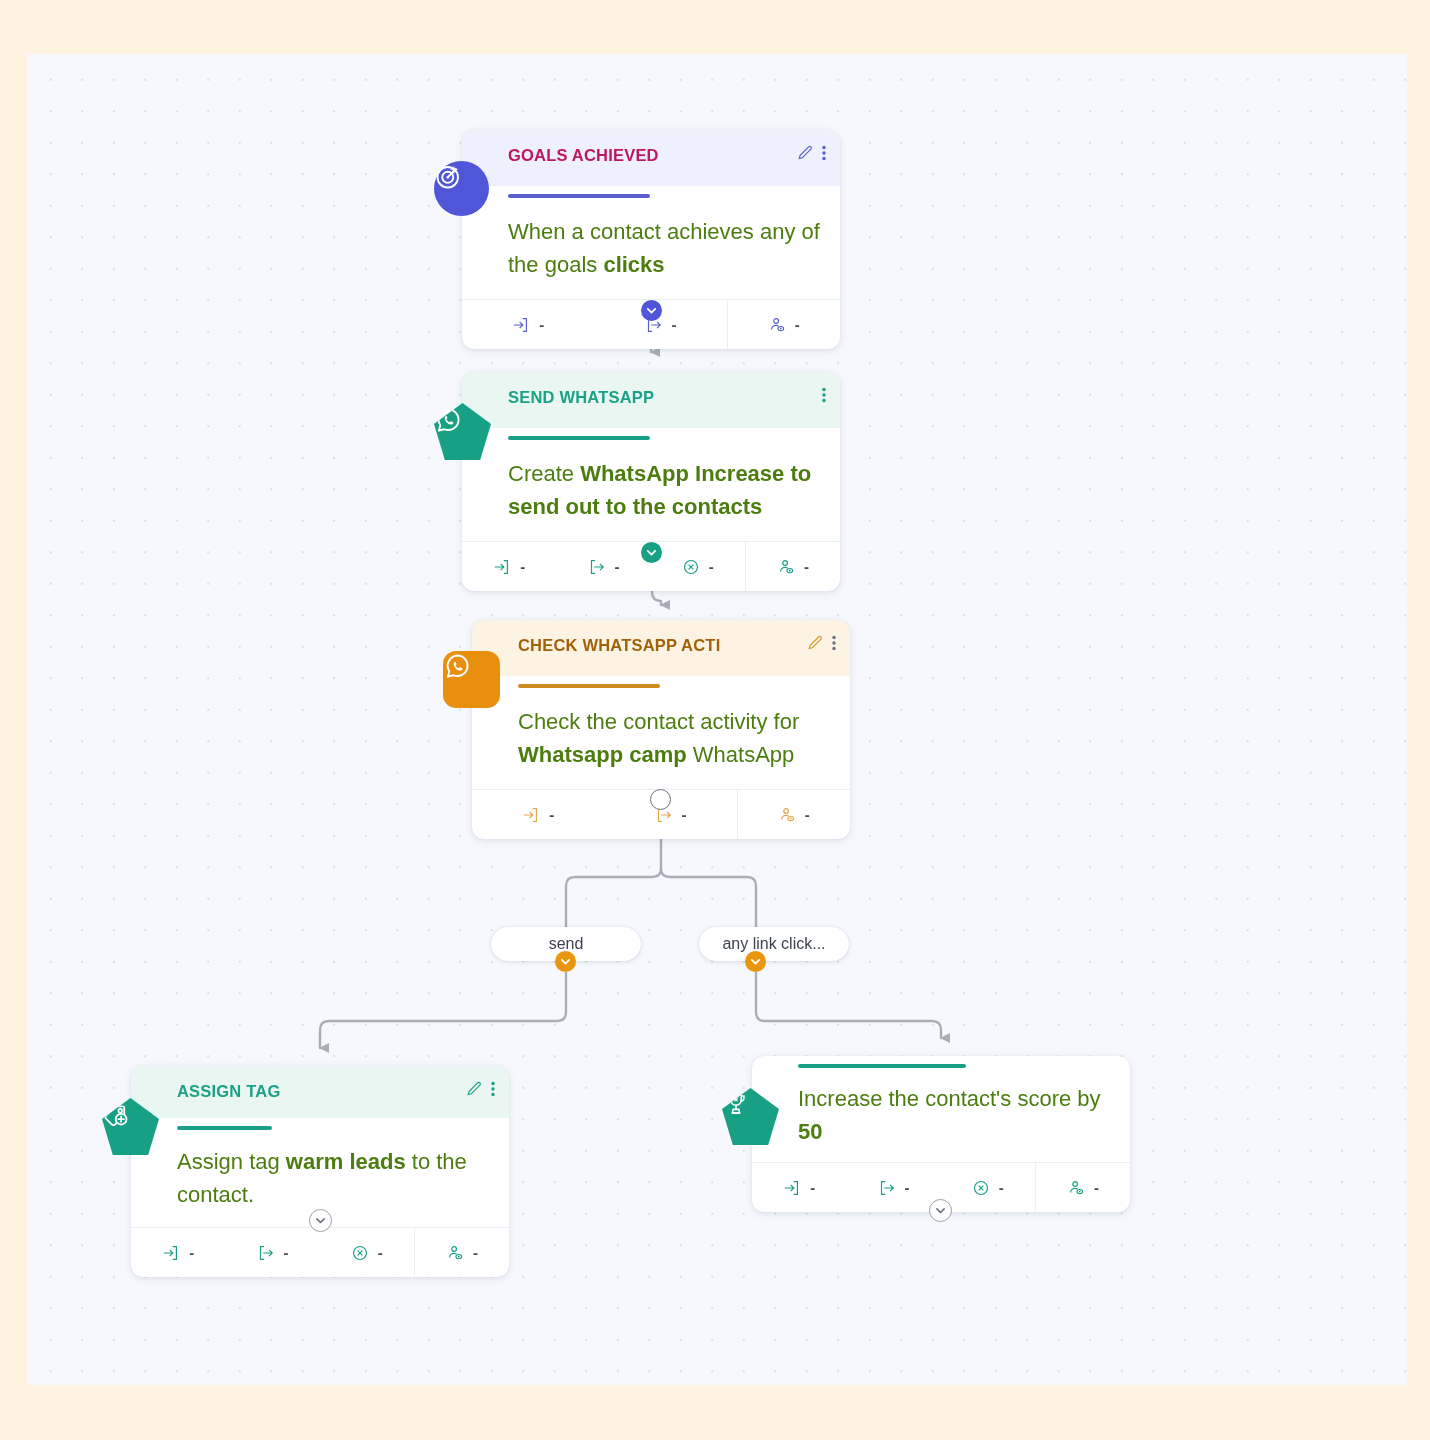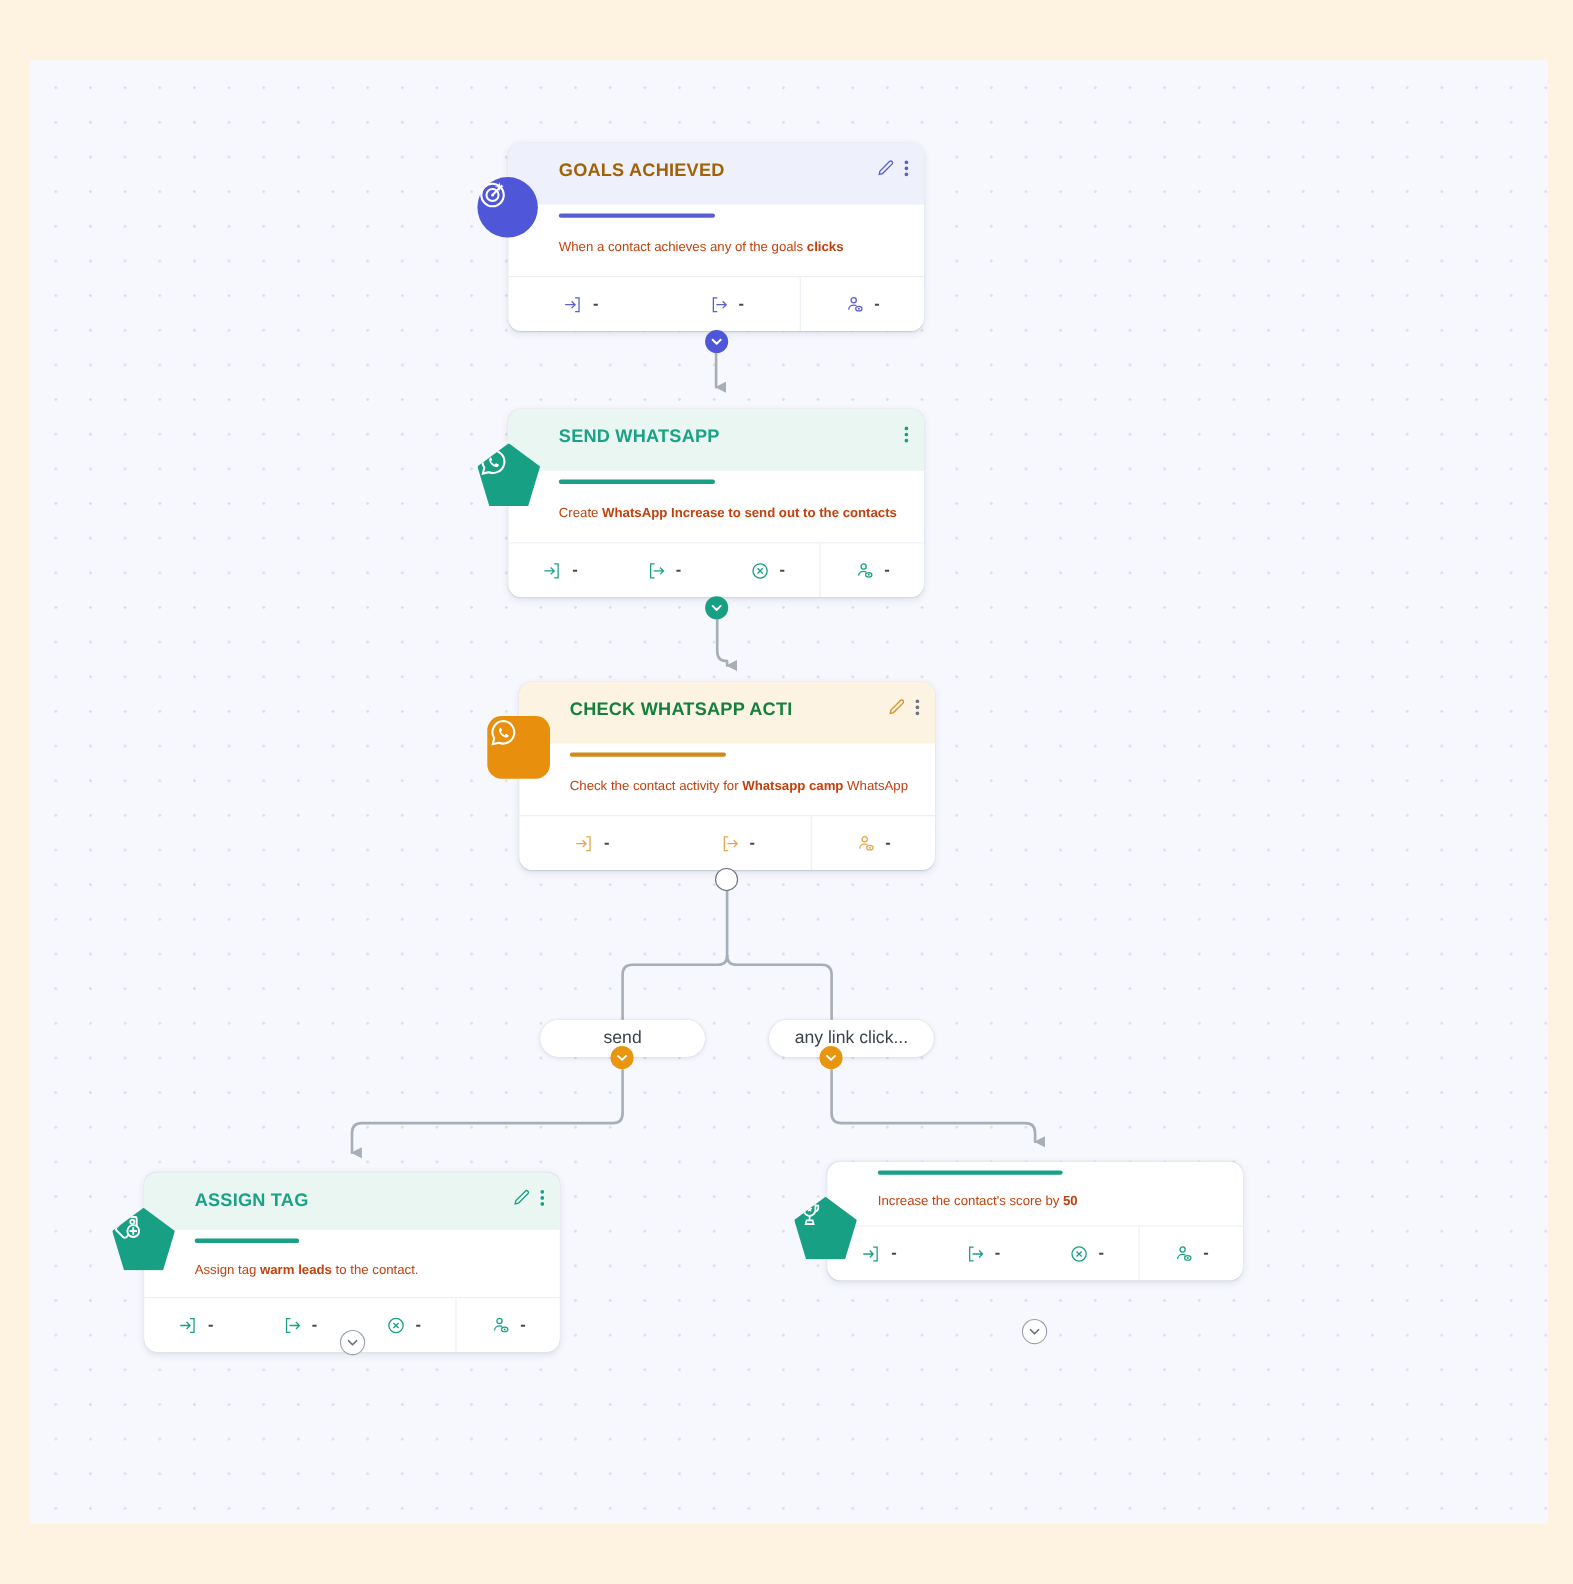--- a/index.html
+++ b/index.html
@@ -52,23 +52,23 @@
   }
   .pencil-icon svg, .dots-icon svg { display: block; }
   .accent {
     height: 4px;
     border-radius: 2px;
     margin: 8px 0 0 46px;
     width: 142px;
   }
   .card-body {
     padding: 17px 20px 18px 46px;
-    font-size: 12px;
+    font-size: 22px;
     line-height: 1.5;
-    color: #c2410c;
+    color: #4d7c0f;
   }
   .card-body b { font-weight: bold; }
   .card-foot {
     display: flex;
     align-items: stretch;
     border-top: 1px solid #eceff5;
     height: 50px;
   }
   .stat {
     display: flex; align-items: center; justify-content: center;
@@ -78,23 +78,23 @@
     color: #3f4756;
   }
   .stat svg { display: block; }
   .foot-div { width: 1px; background: #eceff5; }
 
   
   .head-indigo { background: #eef0fb; }
   .head-teal   { background: #e9f6f2; }
   .head-orange { background: #fdf3e3; }
 
-  .t-indigo { color: #a16207; }
+  .t-indigo { color: #be185d; }
   .t-teal   { color: #1ba185; }
-  .t-orange { color: #15803d; }
+  .t-orange { color: #a16207; }
 
   .a-indigo { background: #5a5fd0; }
   .a-teal   { background: #17a085; }
   .a-orange { background: #cf8b1d; }
 
   
   .node-icon {
     position: absolute;
     display: flex; align-items: center; justify-content: center;
     z-index: 6;

